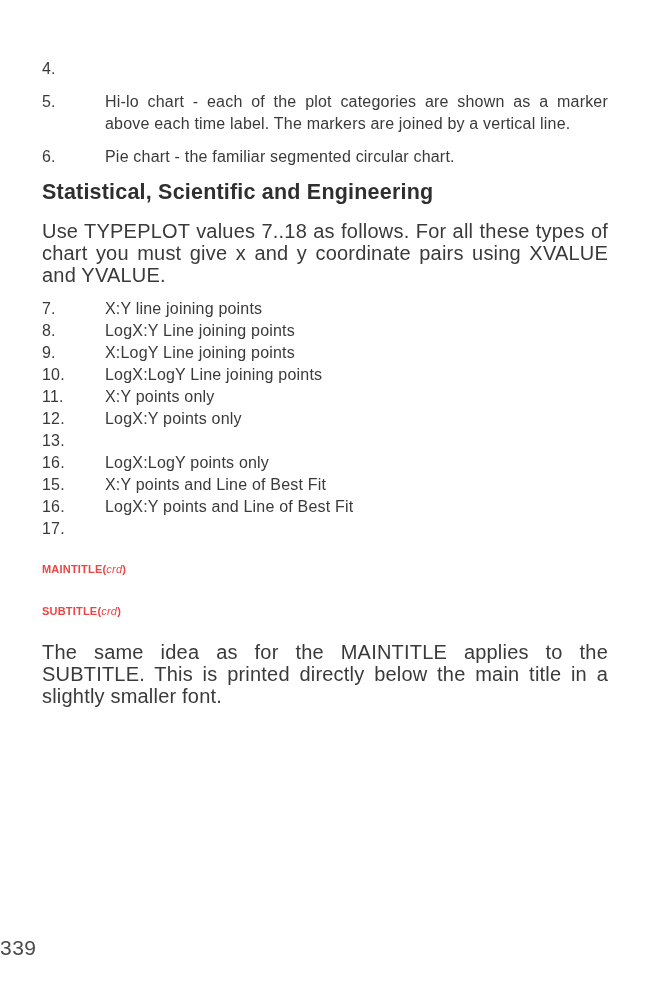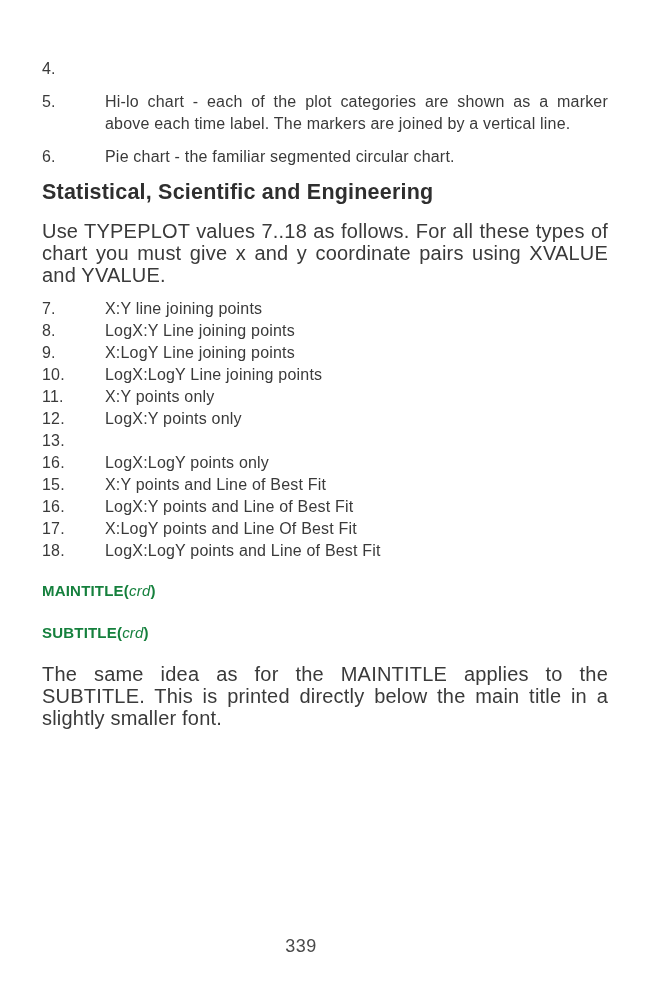--- a/index.html
+++ b/index.html
@@ -48,39 +48,38 @@
     line-height: 22px;
     letter-spacing: 0.2px;
   }
   .intro {
     margin-bottom: 12px;
   }
   .type-list {
     margin-bottom: 0;
   }
   .kw-heading {
-    font-size: 15px;
+    font-size: 11px;
     line-height: 20px;
     font-weight: bold;
-    color: #15803d;
+    color: #ef4444;
     letter-spacing: 0.2px;
   }
   .kw-heading .arg {
     font-style: italic;
     font-weight: normal;
   }
   .kw-block-1 { margin-top: 19px; margin-bottom: 10px; }
   .kw-block-2 { margin-top: 22px; margin-bottom: 20px; }
   .page-number {
     position: absolute;
     top: 936px;
     left: 0;
     width: 602px;
-    text-align: center;
-    font-size: 18px;
+    font-size: 21px;
     color: #4a4a4a;
     letter-spacing: 0.5px;
   }
 </style>
 </head>
 <body>
 
 <div class="page">
 
   <div class="li">
@@ -132,25 +131,20 @@
   <div class="li type-list">
     <span class="num">15.</span>
     <span class="txt">X:Y points and Line of Best Fit</span>
   </div>
   <div class="li type-list">
     <span class="num">16.</span>
     <span class="txt">LogX:Y points and Line of Best Fit</span>
   </div>
   <div class="li type-list">
     <span class="num">17.</span>
-    <span class="txt">X:LogY points and Line Of Best Fit</span>
-  </div>
-  <div class="li type-list">
-    <span class="num">18.</span>
-    <span class="txt">LogX:LogY points and Line of Best Fit</span>
   </div>
 
   <h2 class="kw-heading kw-block-1"><span>MAINTITLE(</span><span class="arg">crd</span><span>)</span></h2>
 
   <h2 class="kw-heading kw-block-2"><span>SUBTITLE(</span><span class="arg">crd</span><span>)</span></h2>
   <p class="para just">The same idea as for the MAINTITLE applies to the SUBTITLE. This is printed directly below the main title in a slightly smaller font.</p>
 
   <div class="page-number">339</div>
 
 </div>

